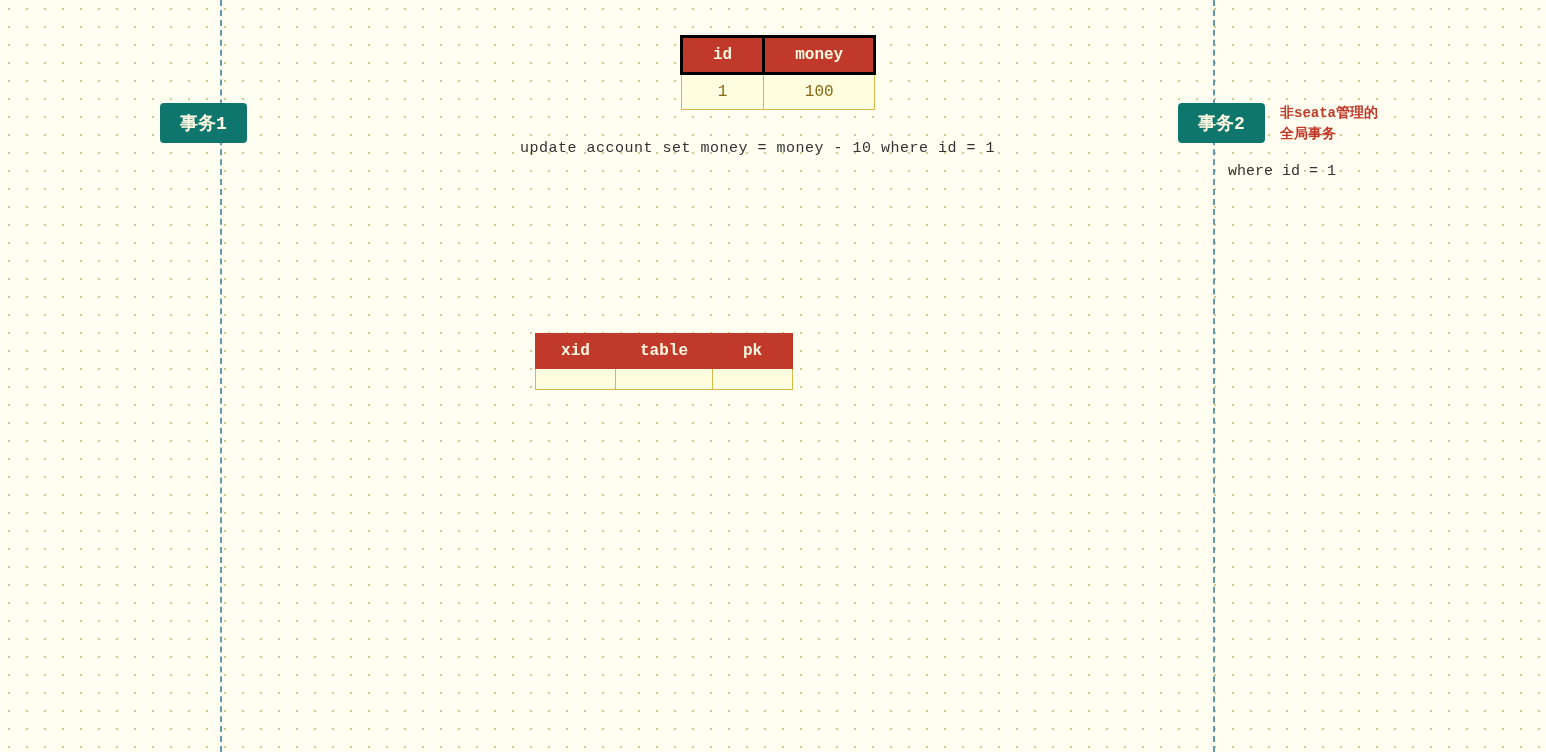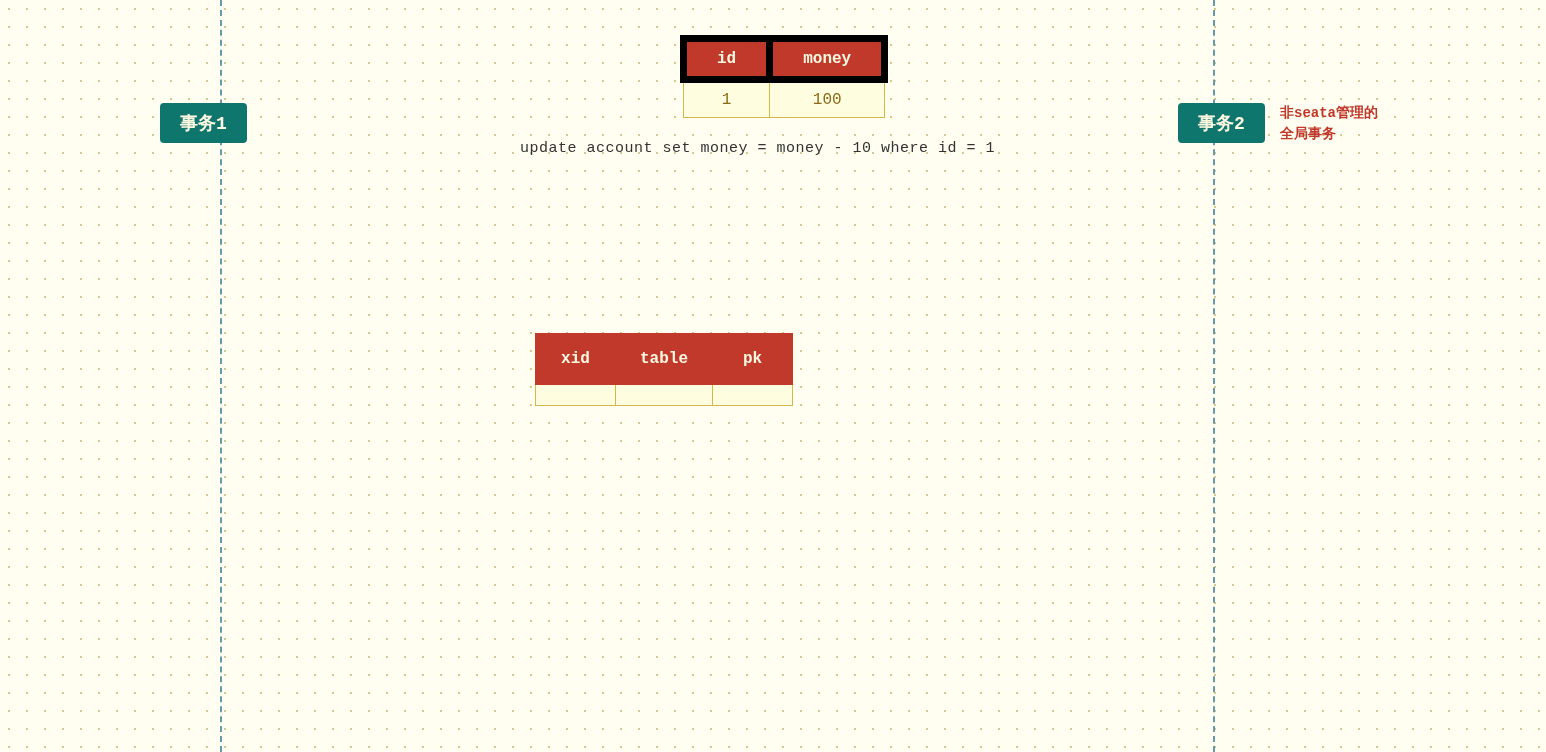--- a/index.html
+++ b/index.html
@@ -74,21 +74,21 @@
       border-collapse: collapse;
     }
 
     .account-table th {
       background-color: #c0392b;
       color: #fff8e1;
       font-family: 'Courier New', Courier, monospace;
       font-size: 16px;
       font-weight: bold;
       padding: 8px 30px;
-      border: 7px solid #000000;
+      border: 3px solid #000000;
       text-align: center;
     }
 
     .account-table td {
       background-color: #fffde0;
       color: #8b6914;
       font-family: 'Courier New', Courier, monospace;
       font-size: 16px;
       padding: 8px 30px;
       border: 1px solid #d4b84a;
@@ -124,21 +124,21 @@
       top: 333px;
       border-collapse: collapse;
     }
 
     .lock-table th {
       background-color: #c0392b;
       color: #fff8e1;
       font-family: 'Courier New', Courier, monospace;
       font-size: 16px;
       font-weight: bold;
-      padding: 16px 24px;
+      padding: 8px 24px;
       border: 1px solid #c0392b;
       text-align: center;
     }
 
     .lock-table td {
       background-color: #fffde0;
       color: #8b6914;
       font-family: 'Courier New', Courier, monospace;
       font-size: 14px;
       padding: 10px 24px;
@@ -180,20 +180,21 @@
       <td>100</td>
     </tr>
   </tbody>
 </table>
 
 <div class="sql-top">
   <span>update account set money = money - 10 where id = 1</span>
 </div>
 
 <div class="sql-right">
+  <div>  where id = 1</div>
 </div>
 
 <table class="lock-table">
   <thead>
     <tr>
       <th>xid</th>
       <th>table</th>
       <th>pk</th>
     </tr>
   </thead>

